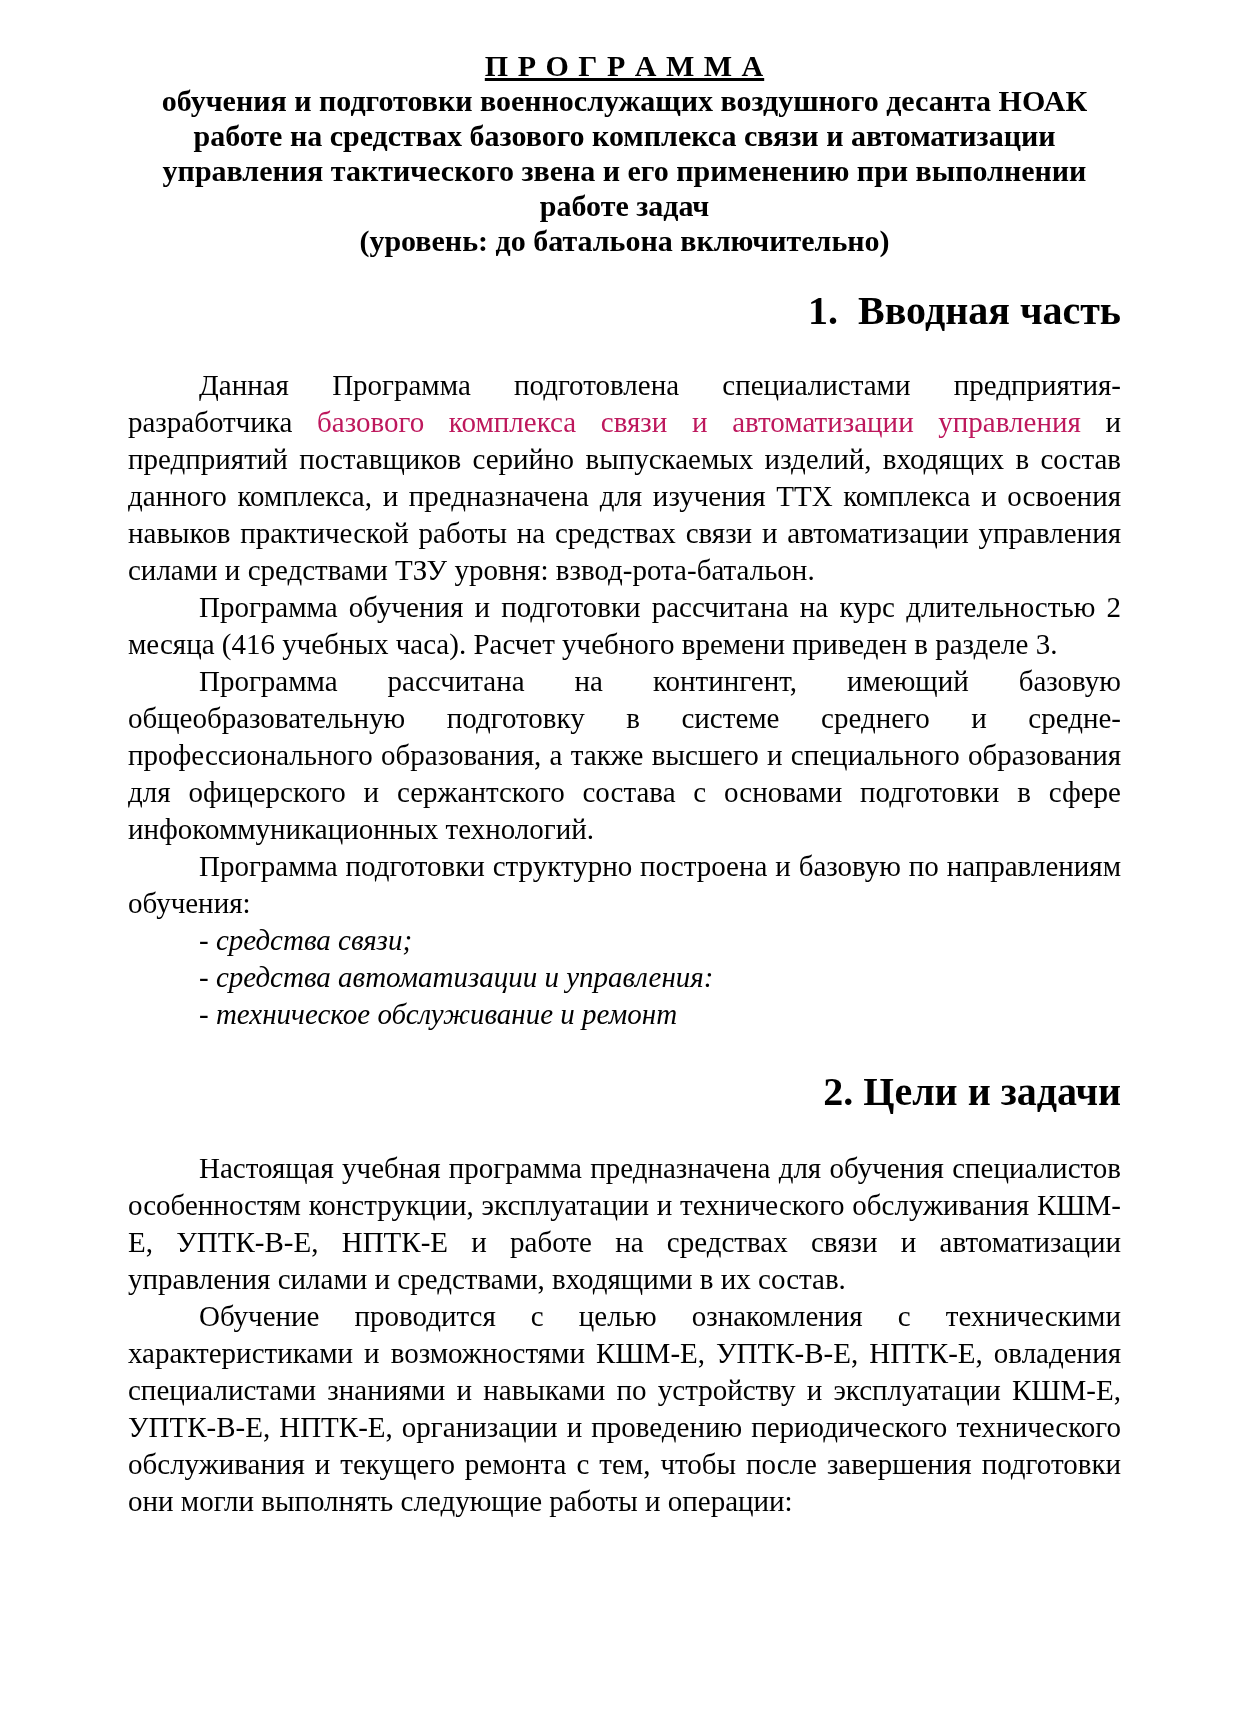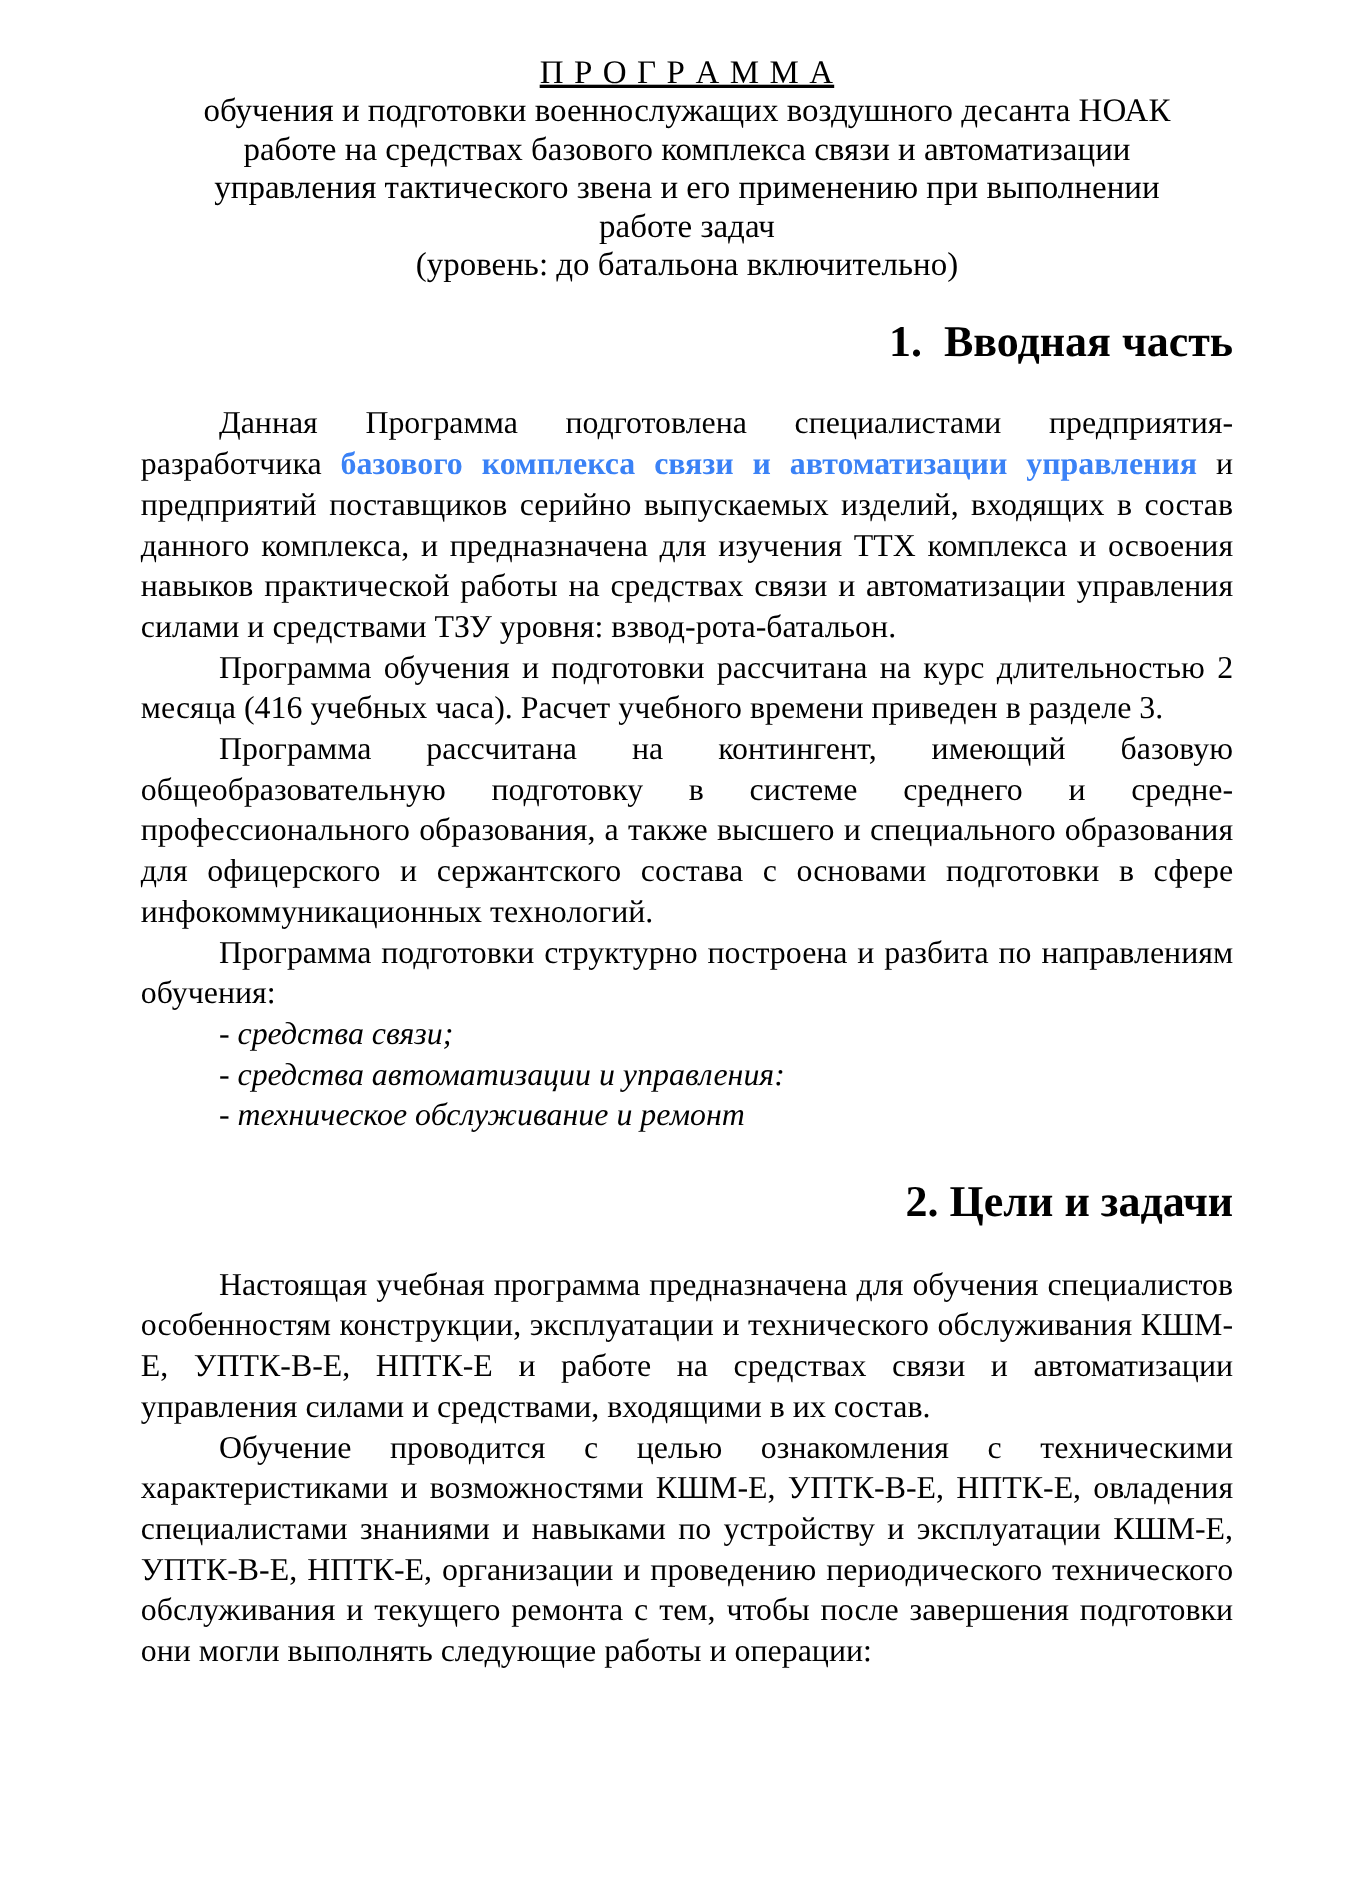--- a/index.html
+++ b/index.html
@@ -13,21 +13,21 @@
     height: 1719px;
     box-sizing: border-box;
     background: #ffffff;
     color: #000000;
     font-family: "Liberation Serif", "DejaVu Serif", serif;
     padding: 48px 126px 0 128px;
     overflow: hidden;
   }
   .doc-title {
     text-align: center;
-    font-weight: normal;
+    font-weight: bold;
     font-size: 30px;
     line-height: 35px;
     margin: 0;
   }
   .doc-title-main {
     text-decoration: underline;
     letter-spacing: 1px;
   }
   .section-heading {
     text-align: right;
@@ -47,21 +47,21 @@
     margin: 0;
   }
   .list-line {
     font-size: 29px;
     line-height: 37px;
     text-align: left;
     text-indent: 71px;
     margin: 0;
     font-style: italic;
   }
-  .red { color: #3b82f6; font-weight: bold; }
+  .red { color: #be185d; }
 </style>
 </head>
 <body>
 
 <div class="page">
 
   <div>
     <p class="doc-title"><span class="doc-title-main">П Р О Г Р А М М А</span></p>
     <p class="doc-title">обучения и подготовки военнослужащих воздушного десанта НОАК</p>
     <p class="doc-title">работе на средствах базового комплекса связи и автоматизации</p>
@@ -72,21 +72,21 @@
 
   <h2 class="section-heading h1">1.  Вводная часть</h2>
 
   <p class="para"><span>Данная Программа подготовлена специалистами предприятия-разработчика </span><span class="red">базового комплекса связи и автоматизации управления</span><span> и предприятий поставщиков серийно выпускаемых изделий, входящих в состав данного комплекса, и предназначена для изучения ТТХ  комплекса и освоения навыков практической работы на средствах связи и автоматизации управления силами и средствами ТЗУ уровня: взвод-рота-батальон.</span></p>
 
   <p class="para">Программа обучения и подготовки рассчитана на курс длительностью 2 месяца (416  учебных часа). Расчет учебного времени приведен в разделе 3.</p>
 
 
   <p class="para">Программа рассчитана на контингент, имеющий базовую общеобразовательную подготовку в системе среднего и средне-профессионального образования, а также высшего и специального образования для офицерского и сержантского состава с основами подготовки в сфере инфокоммуникационных технологий.</p>
 
-  <p class="para">Программа подготовки структурно построена и разбита по направлениям обучения:</p>
+  <p class="para">Программа подготовки структурно построена и базовую по направлениям обучения:</p>
 
   <p class="list-line">- средства связи;</p>
   <p class="list-line">- средства автоматизации и управления:</p>
   <p class="list-line">- техническое обслуживание и ремонт</p>
 
   <h2 class="section-heading h2">2. Цели и задачи</h2>
 
   <p class="para">Настоящая учебная программа предназначена для обучения специалистов особенностям конструкции, эксплуатации и технического обслуживания КШМ-Е, УПТК-В-Е, НПТК-Е и работе на средствах связи и автоматизации управления силами и средствами, входящими в их состав.</p>
 
   <p class="para">Обучение проводится с целью ознакомления с техническими характеристиками и возможностями КШМ-Е, УПТК-В-Е, НПТК-Е, овладения специалистами знаниями и навыками по устройству и эксплуатации КШМ-Е, УПТК-В-Е, НПТК-Е, организации и проведению периодического технического обслуживания и текущего ремонта с тем, чтобы после завершения подготовки они могли выполнять следующие работы и операции:</p>

